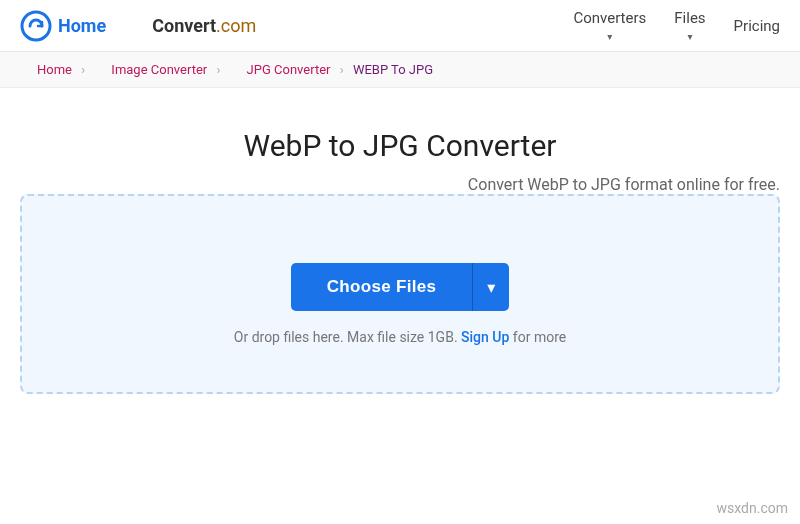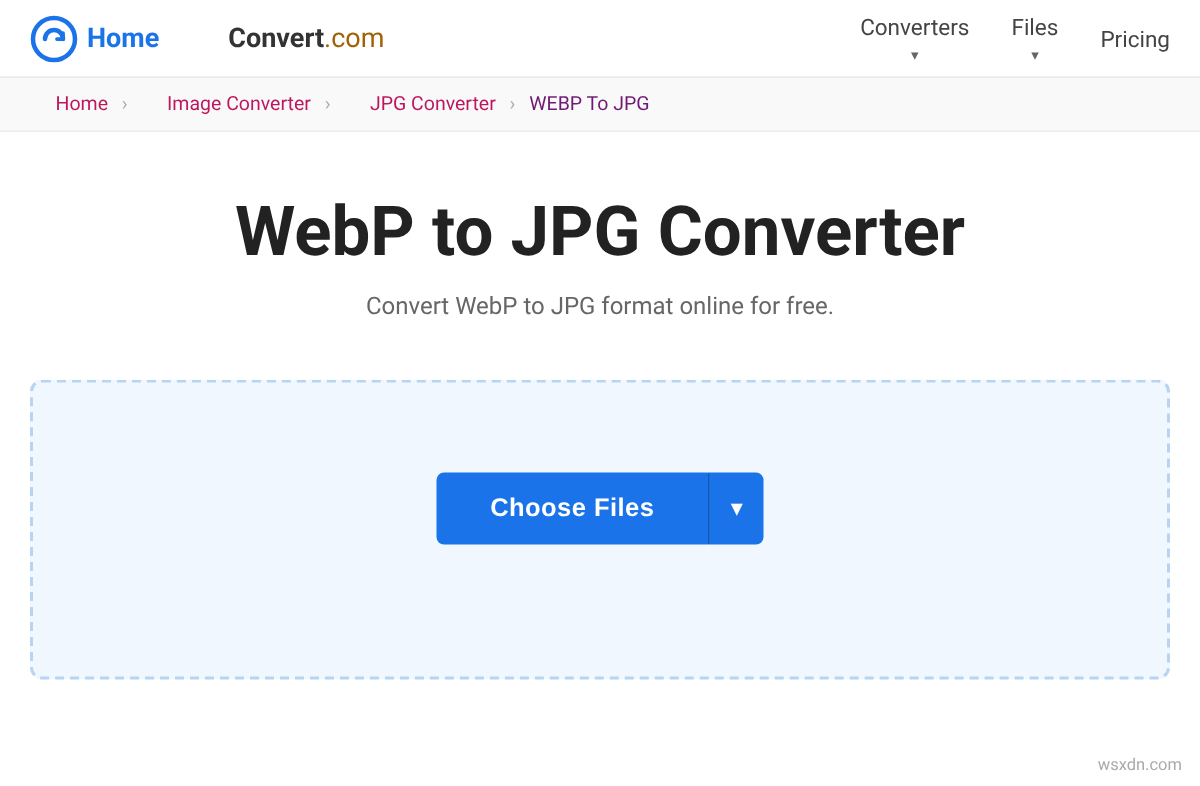--- a/index.html
+++ b/index.html
@@ -146,45 +146,46 @@
     }
 
     
     .main-content {
       background: #fff;
       padding: 40px 20px 20px;
       text-align: center;
     }
 
     .page-title {
-      font-size: 46px;
-      font-weight: 700;
+      font-size: 30px;
+      font-weight: 400;
       color: #222;
       margin-bottom: 12px;
     }
 
     .page-subtitle {
       font-size: 16px;
       color: #666;
-      margin-bottom: 40px;
+      text-align: right;
     }
 
     
     .drop-zone {
       margin: 0 auto;
       max-width: 770px;
       background: #f0f7ff;
       border: 2px dashed #b8d4f0;
       border-radius: 8px;
       padding: 60px 20px 40px;
       text-align: center;
       min-height: 200px;
       display: flex;
       flex-direction: column;
       align-items: center;
+      justify-content: center;
       gap: 18px;
     }
 
     .choose-files-group {
       display: flex;
       align-items: stretch;
     }
 
     .choose-files-btn {
       background: #1a73e8;
@@ -218,21 +219,21 @@
       color: #1a73e8;
       text-decoration: none;
       font-weight: 500;
     }
 
     
     .watermark {
       position: fixed;
       bottom: 6px;
       right: 8px;
-      font-size: 11px;
+      font-size: 14px;
       color: #aaa;
       background: rgba(255,255,255,0.8);
       padding: 2px 4px;
       border-radius: 3px;
     }
   </style>
 </head>
 <body>
 
 <header class="header">
@@ -286,16 +287,21 @@
   <h1 class="page-title">WebP to JPG Converter</h1>
   <p class="page-subtitle">Convert WebP to JPG format online for free.</p>
 
   <div class="drop-zone">
     <div class="choose-files-group">
       <button class="choose-files-btn">Choose Files</button>
       <button class="choose-files-dropdown">
         <span>▾</span>
       </button>
     </div>
+    <p class="drop-hint">
+      <span>Or drop files here. Max file size 1GB.</span>
+      <a href="#"> <span>Sign Up</span></a>
+      <span> </span><span>for more</span>
+    </p>
   </div>
 </main>
 
 <div class="watermark">wsxdn.com</div>
 
 </body></html>

